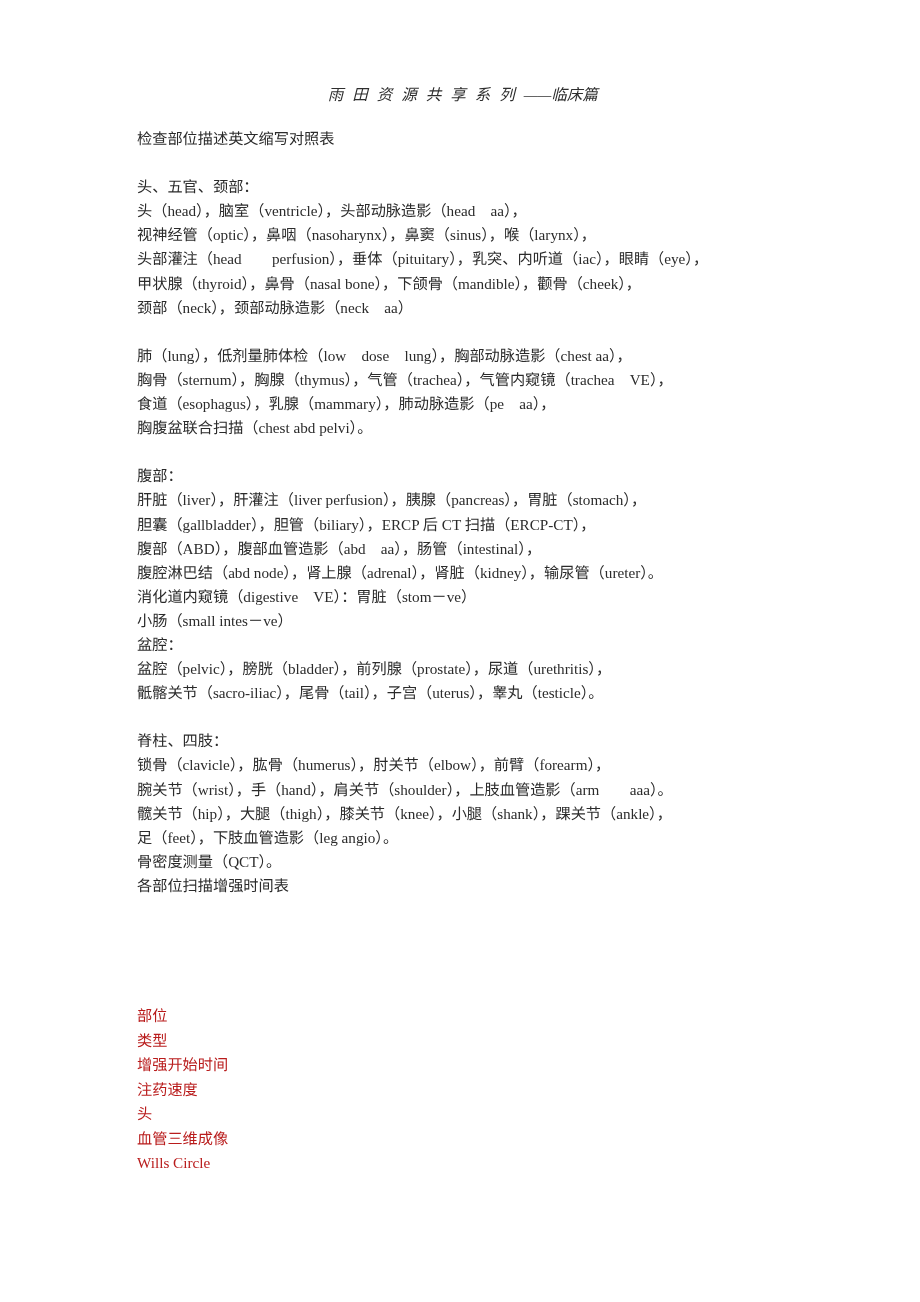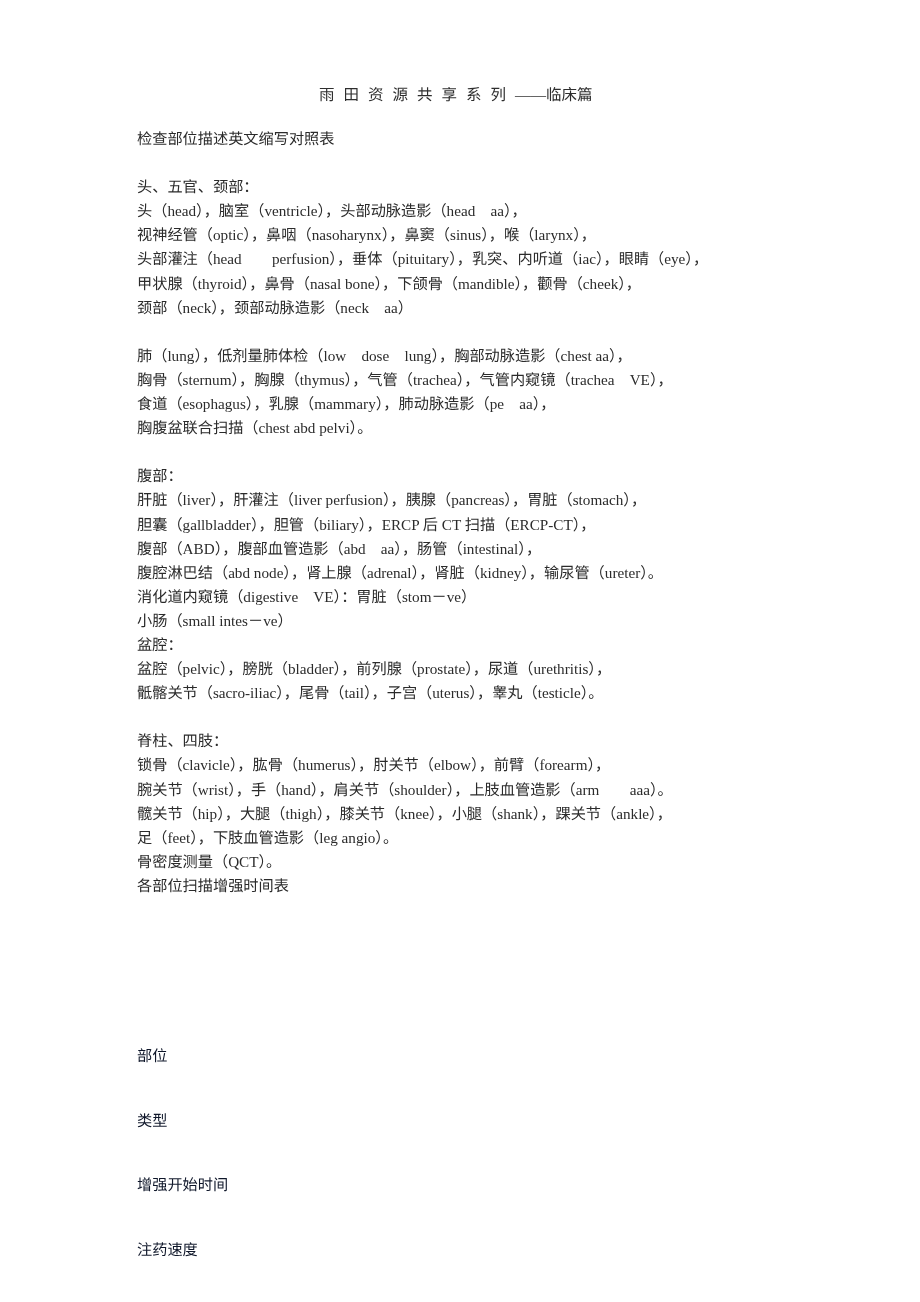--- a/index.html
+++ b/index.html
@@ -22,28 +22,29 @@
     position: absolute;
     left: 0; top: 0;
     width: 920px;
     height: 1302px;
     background: #fff;
   }
 
   
   .doc-header {
     position: absolute;
-    left: 8px;
+    left: 15px;
     top: 62px;
     width: 880px;
     text-align: center;
     font-size: 15.5px;
     line-height: 22px;
     color: #2e2e2e;
     white-space: pre;
+    font-style: italic;
   }
   .doc-header .spread {
     letter-spacing: 9px;
   }
   .doc-header .tail {
     letter-spacing: 0px;
   }
 
   
   .body-block {
@@ -78,22 +79,21 @@
   .list-block {
     position: absolute;
     left: 137px;
     top: 1004px;
     width: 500px;
   }
   .list-line {
     font-size: 15.2px;
     line-height: 24.5px;
     white-space: pre;
-    color: #0f172a;
-    margin-top: 40px;
+    color: #b91c1c;
   }
 </style>
 </head>
 <body>
 
 <div class="page">
 
   <div class="doc-header">
     <span class="spread">雨田资源共享系列</span><span class="tail">——临床篇</span>
   </div>
@@ -153,17 +153,17 @@
     </div>
 
   </div>
 
   <div class="list-block">
     <div class="list-line">部位</div>
     <div class="list-line">类型</div>
     <div class="list-line">增强开始时间</div>
     <div class="list-line">注药速度</div>
     <div class="list-line">头</div>
-    <div class="list-line">腹部血管造影</div>
+    <div class="list-line">血管三维成像</div>
     <div class="list-line">Wills Circle</div>
   </div>
 
 </div>
 
 </body></html>

